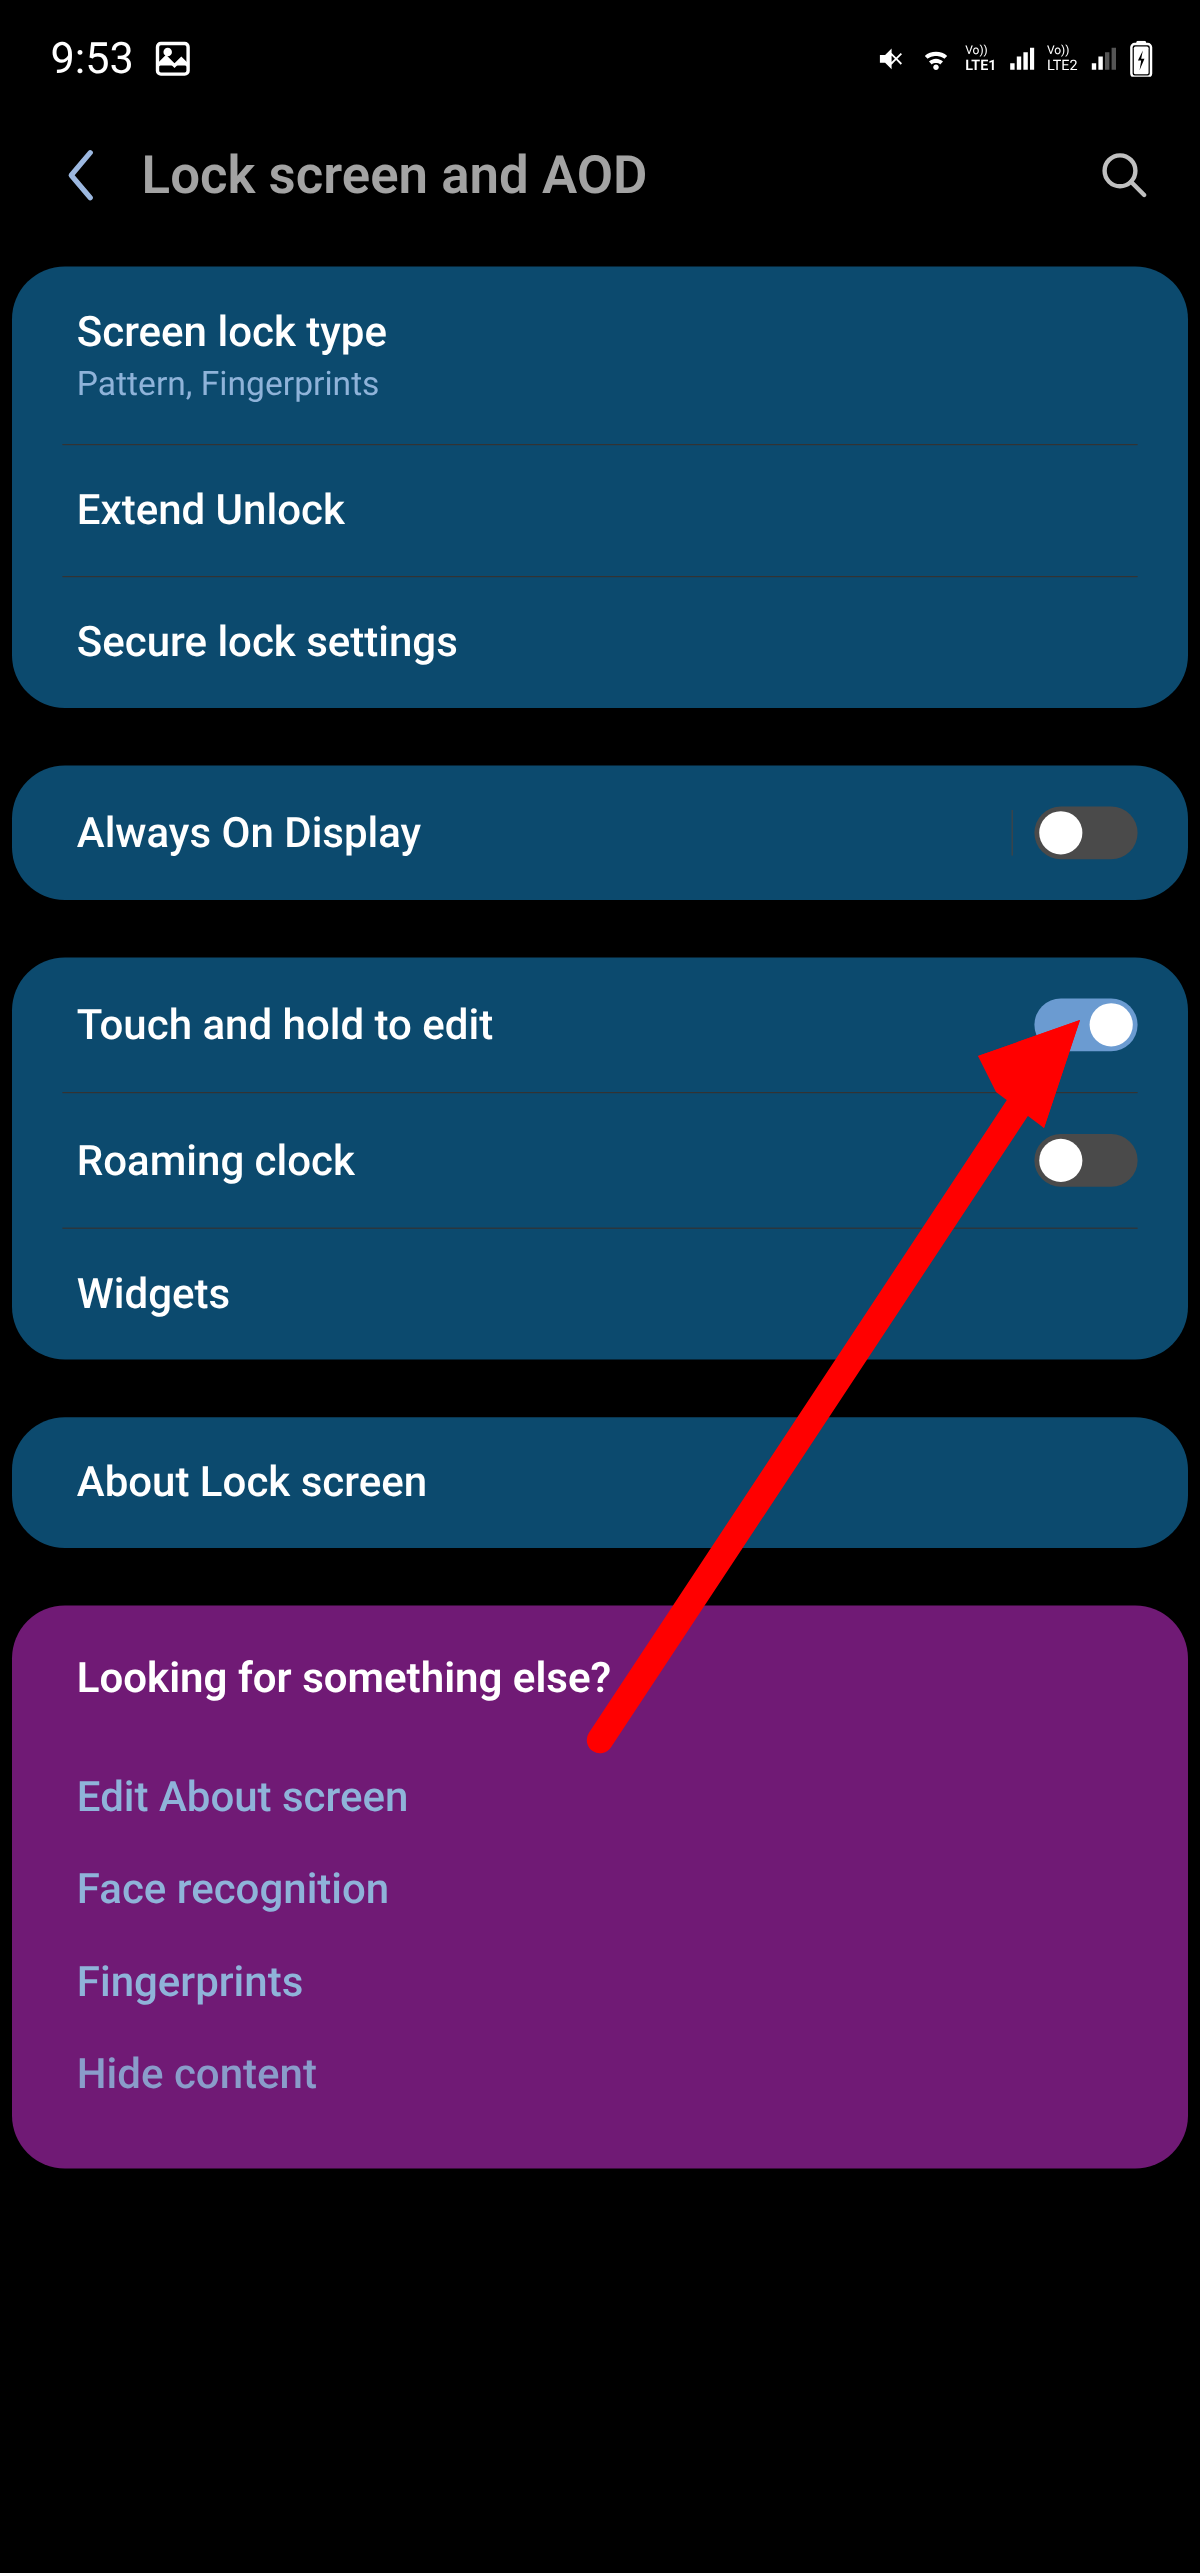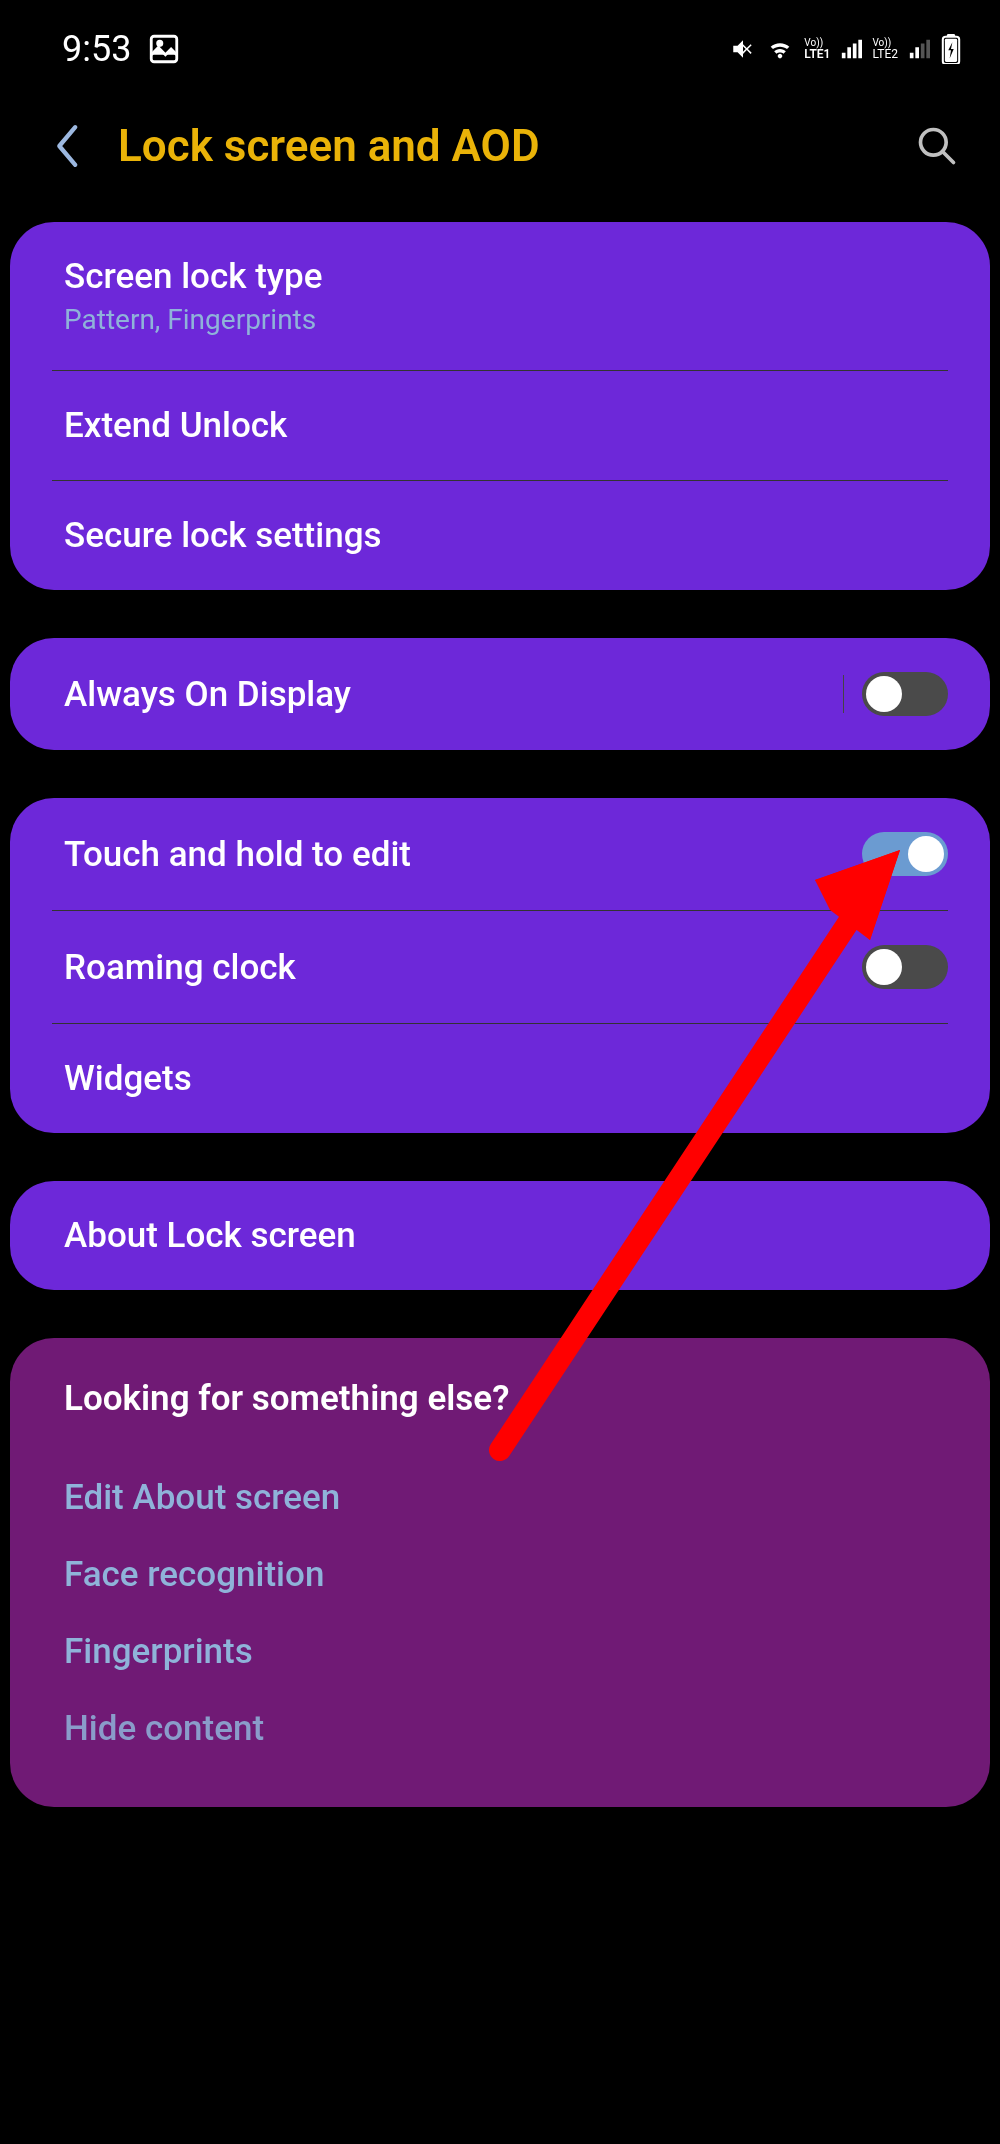--- a/index.html
+++ b/index.html
@@ -17,21 +17,20 @@
       overflow: hidden;
       position: relative;
       transform-origin: top left;
     }
     .status-bar {
       display: flex;
       justify-content: space-between;
       align-items: center;
       padding: 36px 38px 18px 42px;
       height: 80px;
-      margin-left: 20px;
     }
     .status-left {
       display: flex;
       align-items: center;
       gap: 16px;
     }
     .status-time {
       font-size: 36px;
       font-weight: 400;
       color: #ffffff;
@@ -57,36 +56,36 @@
       height: 50px;
       display: flex;
       align-items: center;
       justify-content: center;
       cursor: pointer;
     }
     .header-title {
       flex: 1;
       font-size: 44px;
       font-weight: 600;
-      color: #eab308;
+      color: #a3a3a3;
     }
     .search-button {
       width: 50px;
       height: 50px;
       display: flex;
       align-items: center;
       justify-content: center;
       cursor: pointer;
       margin-right: 8px;
     }
     .content {
       padding: 0 10px;
     }
     .card {
-      background: #6d28d9;
+      background: #0c4a6e;
       border-radius: 44px;
       margin-bottom: 48px;
       overflow: hidden;
     }
     .list-item {
       padding: 34px 42px 34px 54px;
       display: flex;
       align-items: center;
       justify-content: space-between;
       cursor: pointer;

